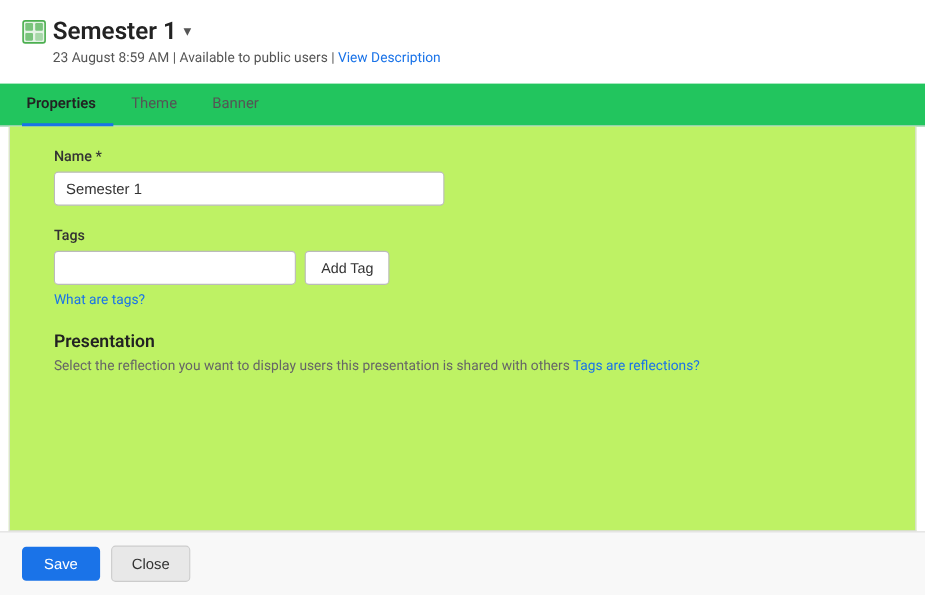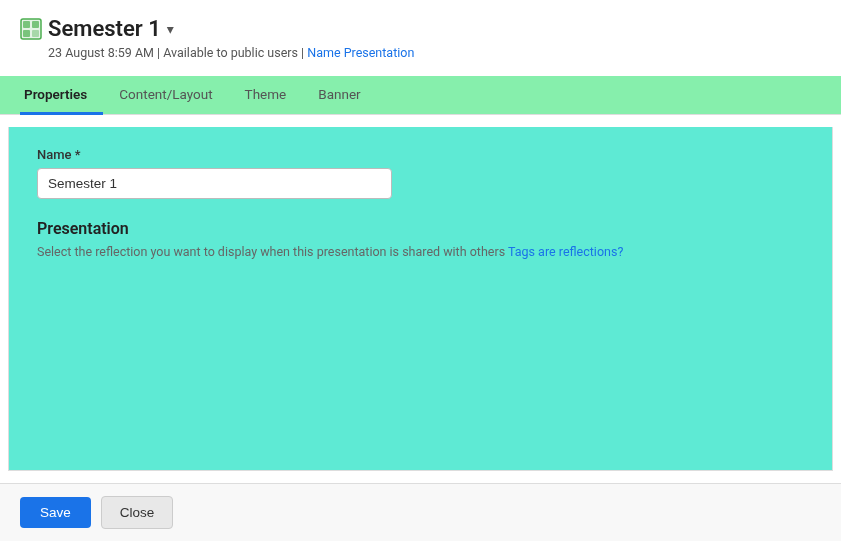--- a/index.html
+++ b/index.html
@@ -48,21 +48,21 @@
     .subtitle-row a {
       color: #1a73e8;
       text-decoration: none;
     }
     
     .tabs-bar {
       display: flex;
       border-bottom: 1px solid #ddd;
       margin: 12px 0 0 0;
       padding: 0 20px;
-      background: #86efac;
+      background: #22c55e;
     }
     .tab {
       padding: 10px 16px;
       cursor: pointer;
       font-size: 13.5px;
       color: #555;
       border-bottom: 3px solid transparent;
       margin-bottom: -1px;
       user-select: none;
     }
@@ -70,25 +70,25 @@
       padding-left: 4px;
     }
     .tab.active {
       color: #222;
       font-weight: 600;
       border-bottom: 3px solid #1a73e8;
     }
     
     .main-content {
       flex: 1;
-      padding: 20px 28px;
-      background: #5eead4;
+      padding: 20px 40px;
+      background: #bef264;
       border: 1px solid #ddd;
       border-top: none;
-      margin: 12px 8px;
+      margin: 0 8px;
       overflow-y: auto;
     }
     
     .field-group {
       margin-bottom: 20px;
     }
     .field-label {
       font-size: 13px;
       font-weight: 500;
       color: #333;
@@ -211,44 +211,51 @@
         <rect x="3" y="3" width="7" height="7" rx="1" fill="#4caf50" opacity="0.7"></rect>
         <rect x="12" y="3" width="7" height="7" rx="1" fill="#4caf50" opacity="0.7"></rect>
         <rect x="3" y="12" width="7" height="7" rx="1" fill="#4caf50" opacity="0.7"></rect>
         <rect x="12" y="12" width="7" height="7" rx="1" fill="#4caf50" opacity="0.4"></rect>
       </svg>
       <span class="title-text">Semester 1</span>
       <span class="chevron-down-icon">▾</span>
     </div>
     <div class="subtitle-row">
       <span>23 August 8:59 AM | Available to public users |</span>
-      <a href="#">Name Presentation</a>
+      <a href="#">View Description</a>
     </div>
   </div>
 
   <div class="tabs-bar">
     <div class="tab active">Properties</div>
-    <div class="tab">Content/Layout</div>
     <div class="tab">Theme</div>
     <div class="tab">Banner</div>
   </div>
 
   <div class="main-content">
 
     <div class="field-group">
       <label class="field-label">Name *</label>
       <input class="text-input" type="text" value="Semester 1" style="">
     </div>
 
 
+    <div class="field-group">
+      <label class="field-label">Tags</label>
+      <div class="tags-row">
+        <input class="tag-input" type="text" style="">
+        <button class="add-tag-btn">Add Tag</button>
+      </div>
+      <a class="what-are-tags-link" href="#">What are tags?</a>
+    </div>
 
     <div class="field-group">
       <div class="section-heading">Presentation</div>
       <div class="reflections-desc">
-        <span>Select the reflection you want to display when this presentation is shared with others</span>
+        <span>Select the reflection you want to display users this presentation is shared with others</span>
         <a href="#">Tags are reflections?</a>
       </div>
     </div>
 
   </div>
 
   <div class="footer">
     <button class="save-btn">Save</button>
     <button class="close-btn">Close</button>
   </div>

